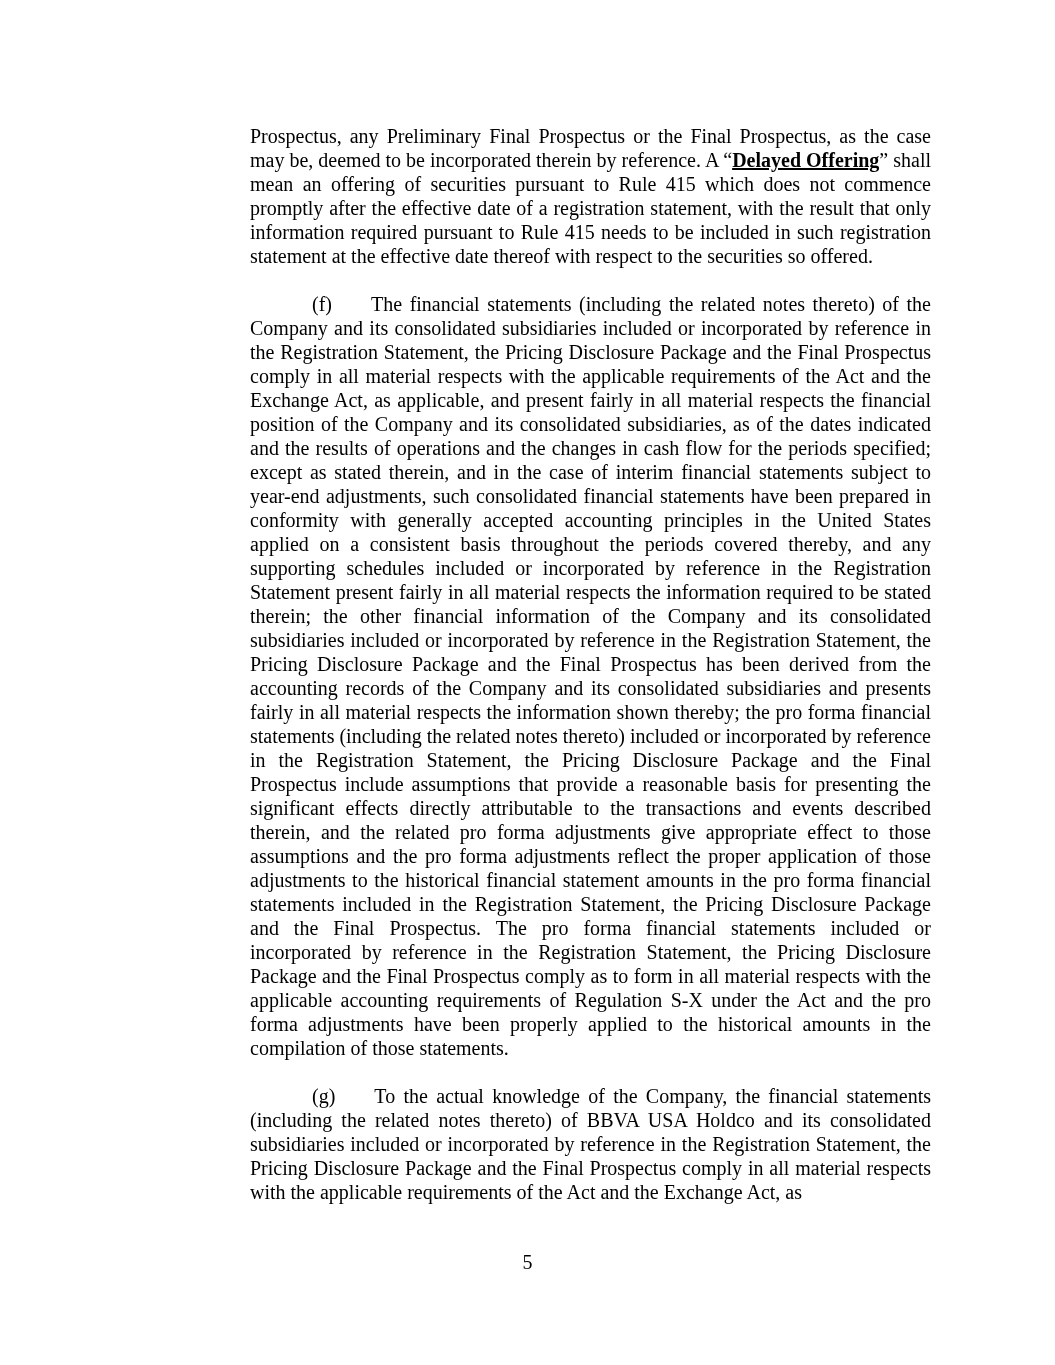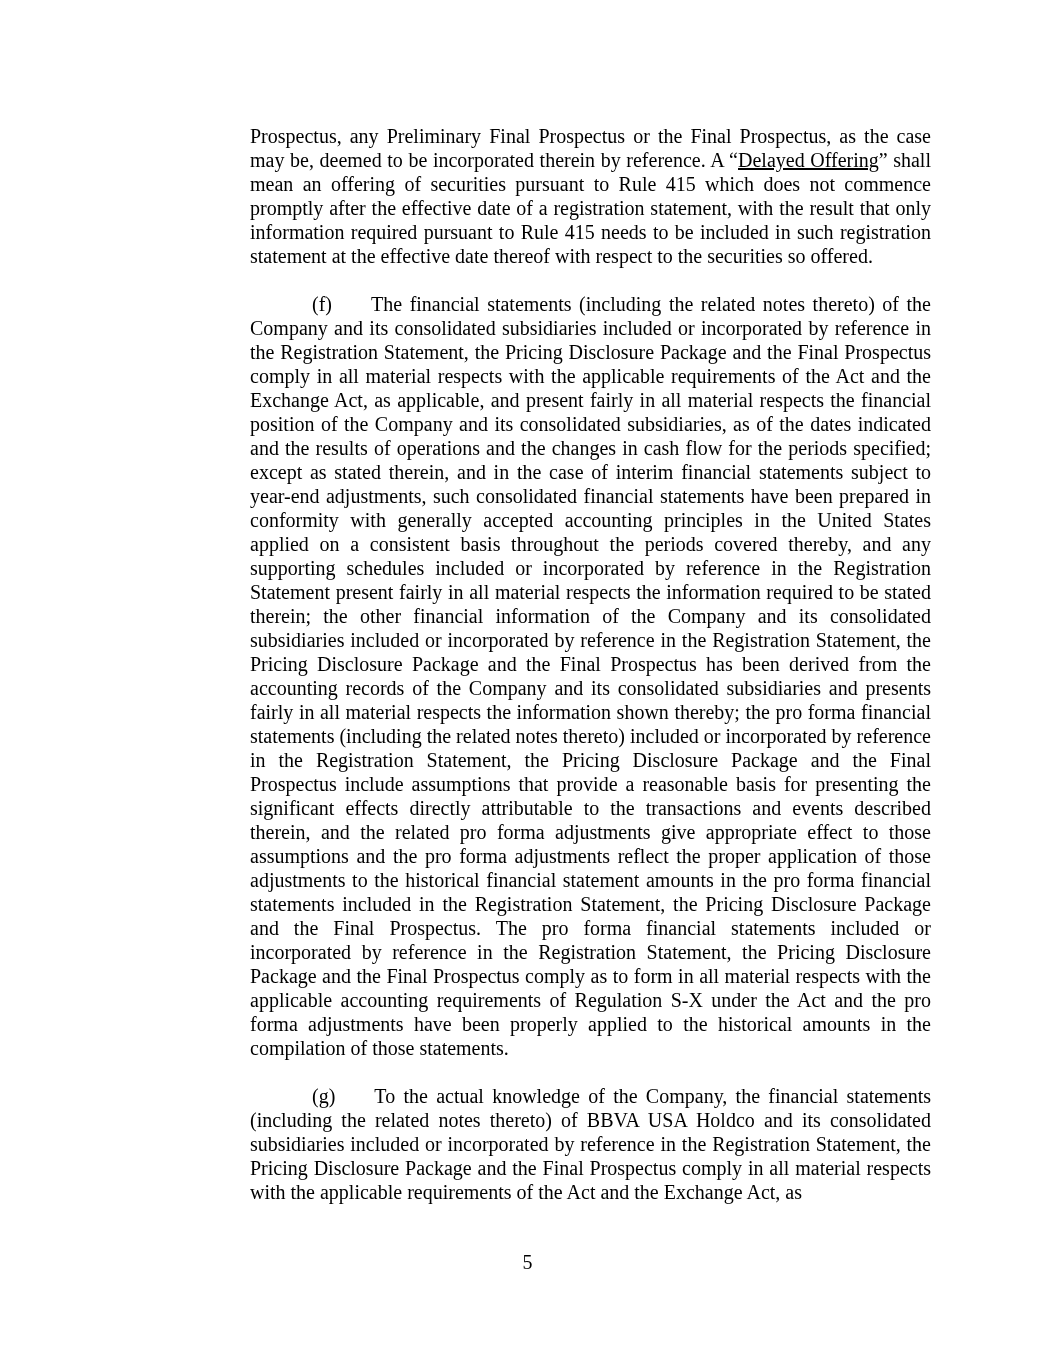--- a/index.html
+++ b/index.html
@@ -38,20 +38,21 @@
   }
   p.indented {
     text-indent: 62px;
   }
   .tab {
     display: inline-block;
     width: 39px;
   }
   .underlined {
     text-decoration: underline;
+    font-weight: bold;
   }
   .page-number {
     position: absolute;
     top: 1250px;
     left: 0;
     width: 1055px;
     text-align: center;
     font-size: 20px;
     line-height: 24px;
   }

